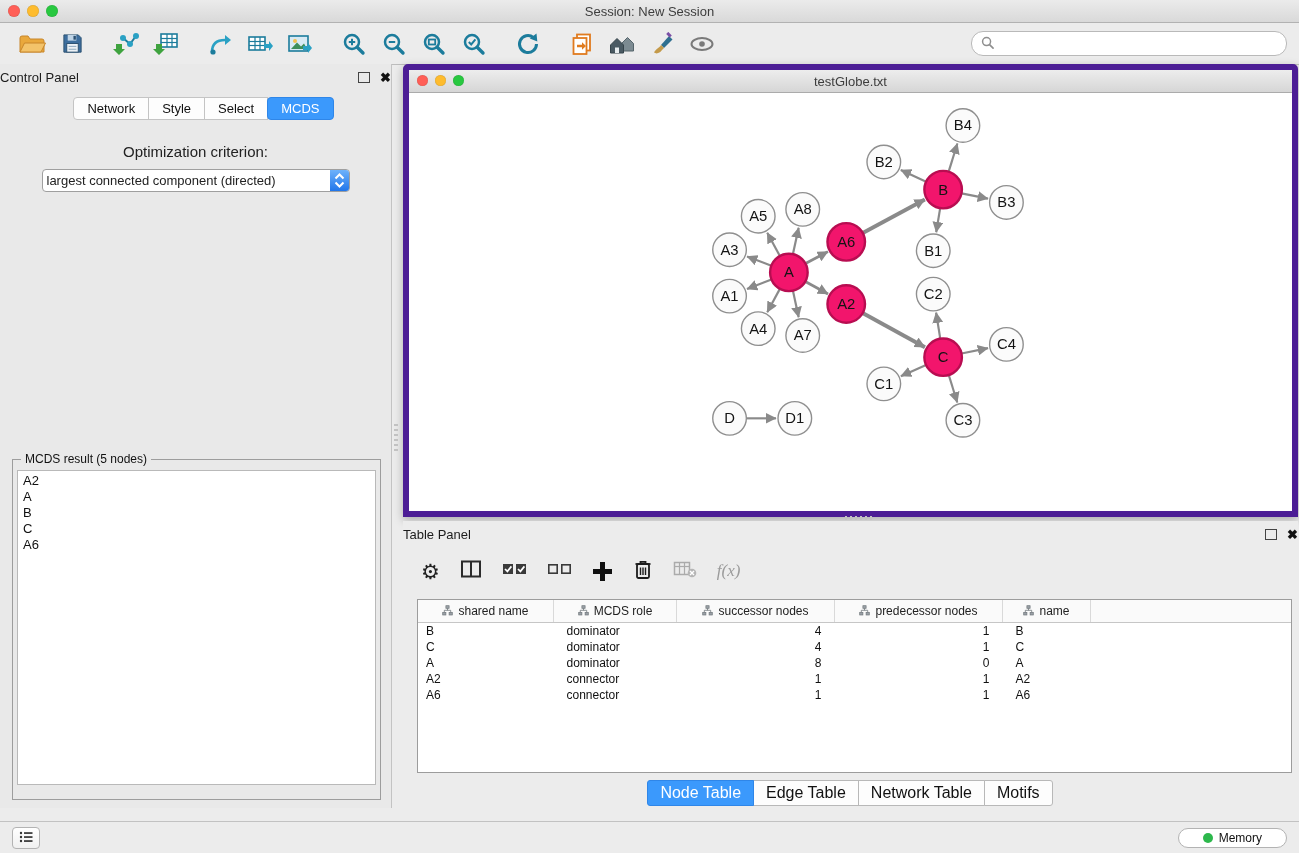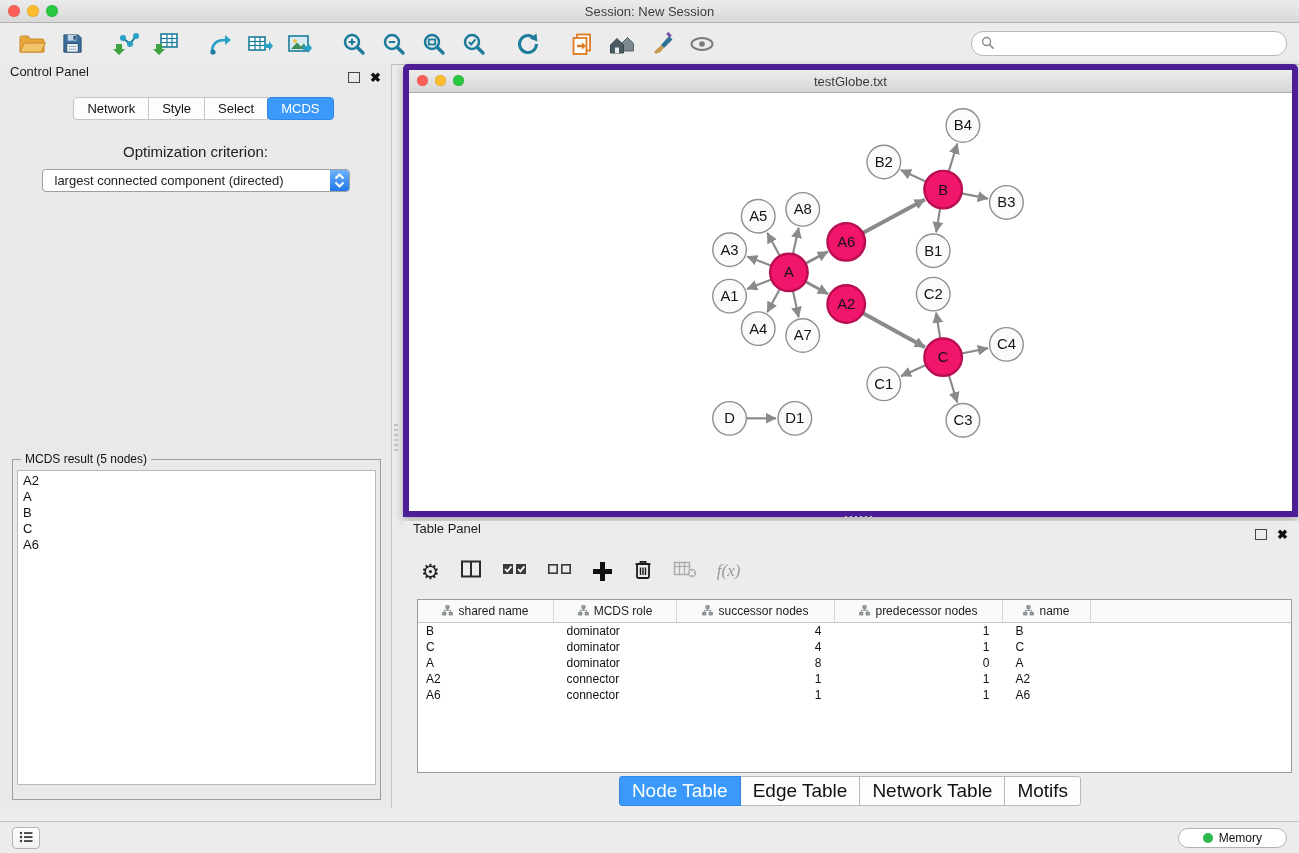--- a/index.html
+++ b/index.html
@@ -17,34 +17,34 @@
   .tb-btn{width:40px;height:32px;display:flex;align-items:center;justify-content:center;cursor:default;border-radius:4px;flex:0 0 auto;}
   .tb-group{display:flex;align-items:center;margin-right:14px;}
   .tb-btn svg{display:block}
   .search{margin-left:auto;display:flex;align-items:center;background:#fff;border:1px solid #b9b9b9;border-radius:12px;height:23px;width:296px;padding:0 9px;gap:5px;}
   .search input{border:none;outline:none;flex:1;font-size:13px;font-family:"Liberation Sans",sans-serif;background:transparent;}
 
   
   .main{position:absolute;top:64px;left:0;right:0;bottom:33px;}
 
   
-  .panel-header{height:27px;display:flex;padding:0 10px;font-size:13px;color:#1c1c1c;}
+  .panel-header{height:27px;display:flex;align-items:center;padding:0 0;font-size:13px;color:#1c1c1c;}
   .ph-icons{margin-left:auto;display:flex;align-items:center;gap:10px;}
   .float-icon{width:10px;height:9px;border:1.5px solid #444;display:inline-block;}
   .close-x{font-size:13px;font-weight:bold;color:#111;line-height:1;}
 
   
   .control-panel{position:absolute;left:0;top:0;width:391px;bottom:12px;background:#e9e9e9;border-right:1px solid #c3c3c3;}
   .cp-tabs{display:flex;justify-content:center;margin-top:6px;padding-left:17px;}
   .cp-tab{font-size:13px;padding:3px 13px;background:#fdfdfd;border:1px solid #c4c4c4;margin-left:-1px;color:#111;}
   .cp-tab:first-child{border-radius:4px 0 0 4px;}
   .cp-tab:last-child{border-radius:0 4px 4px 0;}
   .cp-tab.active{background:#3b99fc;border-color:#2f86e8;color:#fff;border-radius:4px;position:relative;z-index:2;}
   .opt-label{text-align:center;margin-top:23px;font-size:15px;}
-  .dropdown{position:relative;width:308px;height:23px;margin:9px auto 0;background:#fff;border:1px solid #9f9f9f;border-radius:4px;display:flex;align-items:center;font-size:13px;padding-left:12px;box-sizing:border-box;}
+  .dropdown{position:relative;width:308px;height:23px;margin:9px auto 0;background:#fff;border:1px solid #9f9f9f;border-radius:4px;display:flex;align-items:center;font-size:13px;padding-left:4px;box-sizing:border-box;}
   .dd-stepper{position:absolute;right:0;top:0;width:19px;height:21px;background:linear-gradient(#6eb2fb,#2176ea);border-radius:0 3px 3px 0;display:flex;align-items:center;justify-content:center;}
   .cp-buttons{display:flex;justify-content:center;gap:28px;margin-top:14px;}
   .mac-btn{background:linear-gradient(#ffffff,#f2f2f2);border:1px solid #b5b5b5;border-radius:5px;font-size:13px;padding:3px 15px;font-family:"Liberation Sans",sans-serif;color:#111;}
   .result-box{position:absolute;left:12px;right:10px;top:388px;bottom:8px;border:1px solid #9d9d9d;margin:0;padding:4px;}
   .result-box legend{font-size:12px;padding:0 4px;margin-left:4px;color:#111;}
   .result-list{background:#fff;border:1px solid #b9b9b9;height:calc(100% - 10px);overflow:hidden;padding:2px 5px;box-sizing:border-box;}
   .result-item{font-size:13px;line-height:16px;color:#111;}
 
   
   .network-window{position:absolute;left:403px;top:0;right:1px;height:453px;background:#fff;border:6px solid #4c1d95;border-radius:5px 5px 0 0;box-shadow:0 3px 10px rgba(0,0,0,.28);box-sizing:border-box;overflow:hidden;}
@@ -68,21 +68,21 @@
   .fx{font-family:"Liberation Serif",serif;font-style:italic;font-size:17px;color:#9b9b9b;}
   .table-wrap{position:absolute;top:78px;left:14px;right:6px;bottom:42px;background:#fff;border:1px solid #9c9c9c;overflow:hidden;}
   table.node-table{width:100%;border-collapse:collapse;table-layout:fixed;}
   .node-table th{font-weight:normal;font-size:12px;height:20px;text-align:center;background:#fafafa;border-right:1px solid #d9d9d9;border-bottom:1px solid #c6c6c6;white-space:nowrap;overflow:hidden;color:#222;}
   .node-table th .hier{vertical-align:-1px;margin-right:5px;}
   .node-table td{font-size:12px;height:16px;padding:0 8px;white-space:nowrap;overflow:hidden;color:#111;}
   .node-table .c0{width:133px}.node-table .c1{width:120px}.node-table .c2{width:155px}.node-table .c3{width:165px}.node-table .c4{width:85px}.node-table .cf{width:auto;border-right:none;}
   .node-table td.c1,.node-table td.c4{padding-left:13px;}
   .node-table td.num{text-align:right;padding-right:13px;}
   .table-tabs{position:absolute;left:0;right:0;bottom:9px;display:flex;justify-content:center;}
-  .tt-tab{font-size:19px;padding:3px 12px;background:#fdfdfd;border:1px solid #b8b8b8;margin-left:-1px;color:#111;}
+  .tt-tab{font-size:16px;padding:3px 12px;background:#fdfdfd;border:1px solid #b8b8b8;margin-left:-1px;color:#111;}
   .tt-tab:first-child{border-radius:3px 0 0 3px;}
   .tt-tab:last-child{border-radius:0 3px 3px 0;}
   .tt-tab.active{background:#3b99fc;border-color:#2f86e8;color:#fff;position:relative;z-index:2;}
 
   
   .statusbar{position:absolute;left:0;right:0;bottom:0;height:32px;border-top:1px solid #c2c2c2;background:#ececec;display:flex;align-items:center;padding:0 12px;box-sizing:border-box;}
   .status-list-button{width:26px;height:20px;border:1px solid #b3b3b3;border-radius:4px;background:linear-gradient(#fff,#f0f0f0);display:flex;align-items:center;justify-content:center;}
   .memory-button{margin-left:auto;display:flex;align-items:center;gap:6px;background:#fff;border:1px solid #b3b3b3;border-radius:11px;padding:2px 24px;font-size:12px;color:#111;}
   .mem-dot{width:10px;height:10px;border-radius:50%;background:#2db84c;}
 </style>

